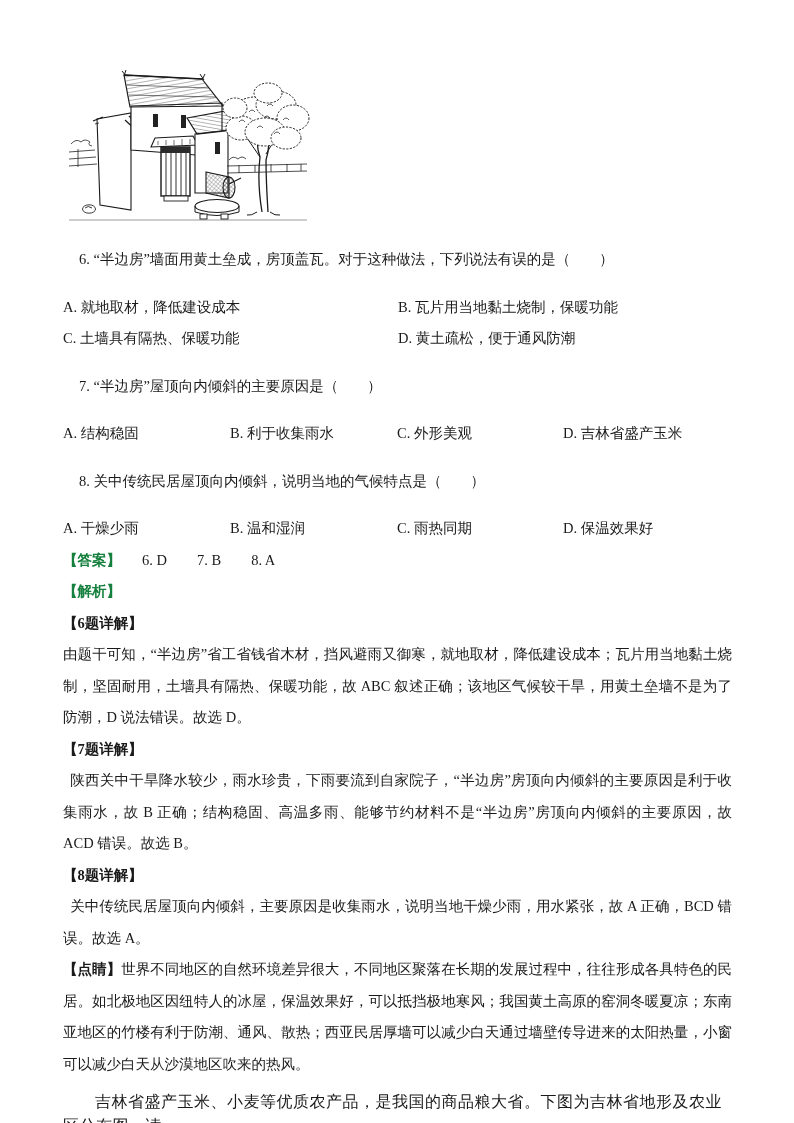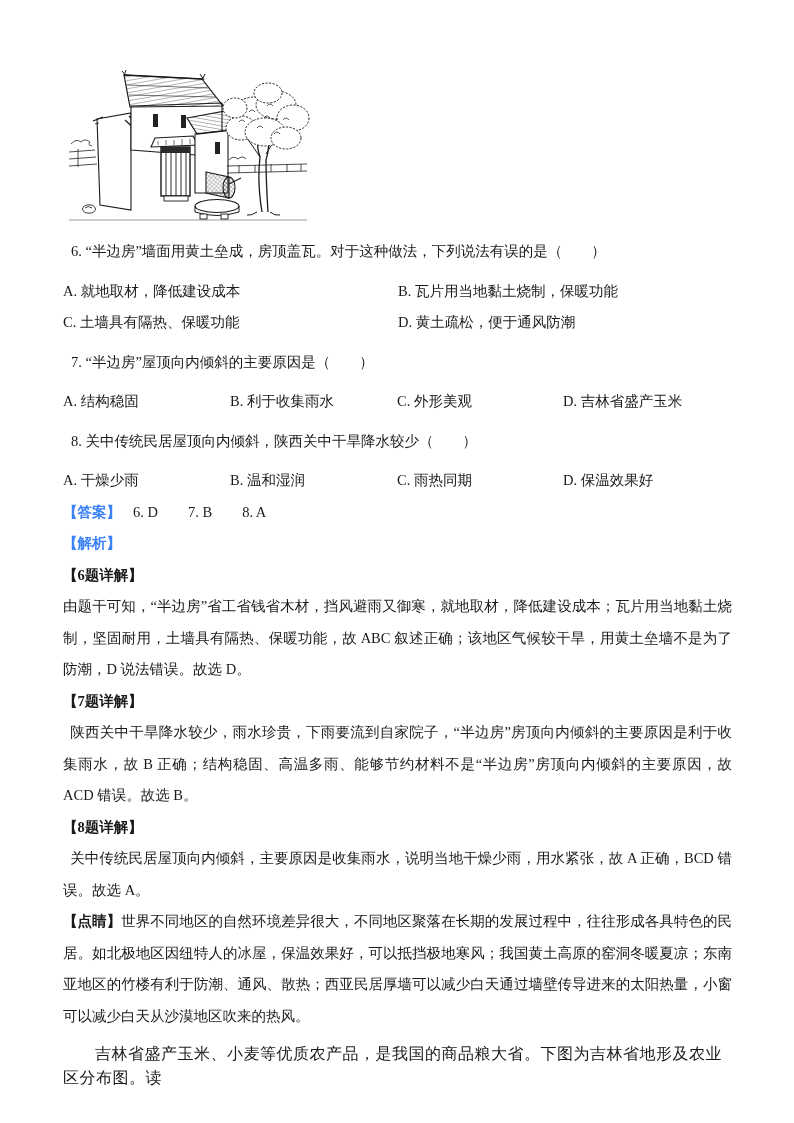--- a/index.html
+++ b/index.html
@@ -14,34 +14,34 @@
   .page {
     box-sizing: border-box;
     width: 794px; height: 1123px;
     padding: 62px 62px 0 63px;
   }
   .figure {
     margin: 0 0 7px 6px;
     width: 242px; height: 166px;
   }
   .figure svg { display: block; }
-  .q-line { margin: 8px; line-height: 31.5px; white-space: nowrap; }
+  .q-line { margin: 16px; line-height: 31.5px; white-space: nowrap; }
   .opts2 {
     display: grid;
     grid-template-columns: 335px 1fr;
     line-height: 31.5px;
   }
   .opts4 {
     display: grid;
     grid-template-columns: 167px 167px 166px 1fr;
     line-height: 31.5px;
   }
   .ans-line { margin: 0; line-height: 31.5px; }
   .ans-item { margin-right: 30px; }
-  .label-blue { color: #3b82f6; font-weight: bold; margin-right: 12px; }
+  .label-blue { color: #15803d; font-weight: bold; margin-right: 21px; }
   .hdr { margin: 0; line-height: 31.5px; font-weight: bold; }
   .expl {
     margin: 0; line-height: 31.5px;
     text-align: justify; text-justify: inter-ideograph;
   }
   .expl.ind { text-indent: 0.5em; }
   .label-bold { font-weight: bold; }
   .kaiti {
     margin: 10px 0 0 0;
     line-height: 24px;
@@ -191,21 +191,21 @@
   </div>
 
   <p class="q-line"><span>7.</span> <span>“半边房”屋顶向内倾斜的主要原因是（　　）</span></p>
   <div class="opts4">
     <span>A. 结构稳固</span>
     <span>B. 利于收集雨水</span>
     <span>C. 外形美观</span>
     <span>D. 吉林省盛产玉米</span>
   </div>
 
-  <p class="q-line"><span>8.</span> <span>关中传统民居屋顶向内倾斜，陕西关中干旱降水较少（　　）</span></p>
+  <p class="q-line"><span>8.</span> <span>关中传统民居屋顶向内倾斜，说明当地的气候特点是（　　）</span></p>
   <div class="opts4">
     <span>A. 干燥少雨</span>
     <span>B. 温和湿润</span>
     <span>C. 雨热同期</span>
     <span>D. 保温效果好</span>
   </div>
 
   <p class="ans-line">
     <span class="label-blue">【答案】</span><span class="ans-item">6. D</span><span class="ans-item">7. B</span><span class="ans-item">8. A</span>
   </p>

